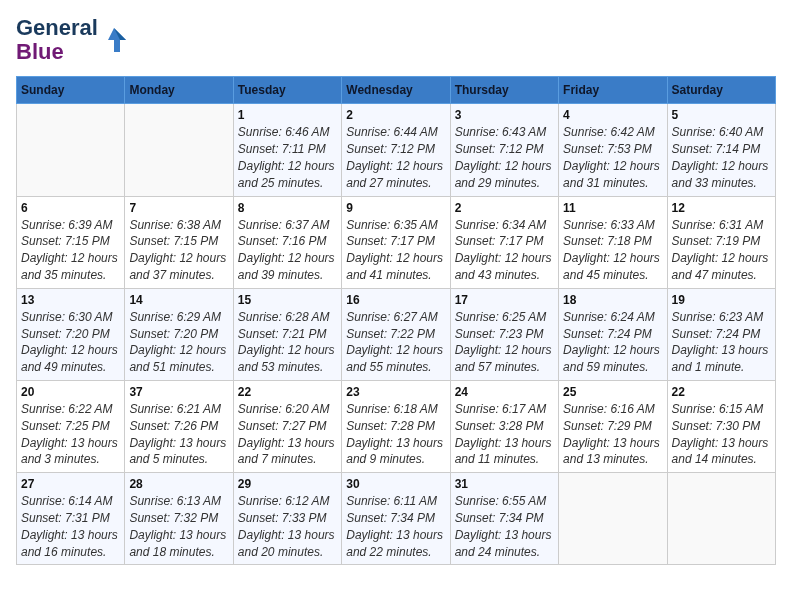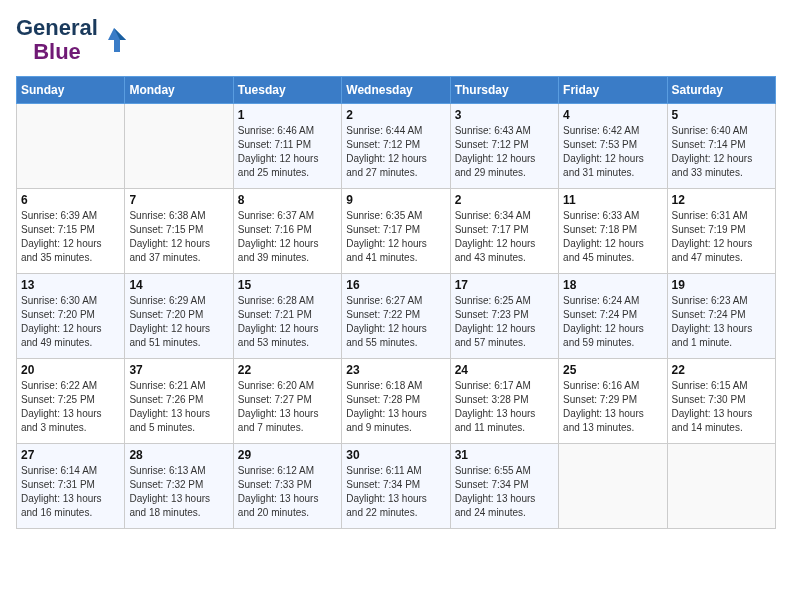--- a/index.html
+++ b/index.html
@@ -18,21 +18,20 @@
     }
     .logo {
       display: flex;
       align-items: center;
     }
     .logo-text {
       font-size: 22px;
       font-weight: bold;
       color: #1a3a5c;
       line-height: 1.1;
-      text-align: center;
     }
     .logo-text span {
       color: #701a75;
     }
     .logo-icon {
       width: 28px;
       height: 28px;
       margin-left: 2px;
     }
     .title-area {
@@ -47,21 +46,21 @@
       font-size: 15px;
       color: #333;
     }
     table {
       width: 100%;
       border-collapse: collapse;
       font-size: 11px;
     }
     thead tr th {
       background: #3a7cc7;
-      color: #ffffff;
+      color: #0f172a;
       font-weight: bold;
       font-size: 12px;
       padding: 6px 4px;
       text-align: left;
       border: 1px solid #5a9de0;
     }
     tbody tr td {
       border: 1px solid #ccc;
       vertical-align: top;
       padding: 4px;
@@ -78,22 +77,23 @@
     }
     .day-num {
       font-weight: bold;
       font-size: 12px;
       color: #111;
       display: block;
       margin-bottom: 2px;
     }
     .day-detail {
       color: #333;
-      font-size: 10px;
+      font-size: 12px;
       line-height: 1.4;
+      font-style: italic;
     }
     .empty { background: #f9f9f9 !important; }
   </style>
 </head>
 <body>
 
 <div class="header">
   <div class="logo">
     <div>
       <div style="display:flex;align-items:center;">

